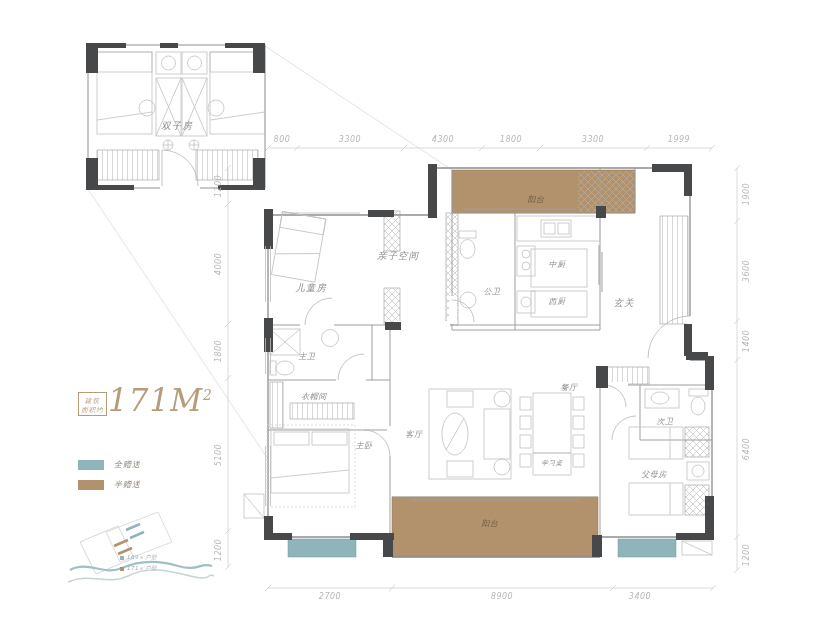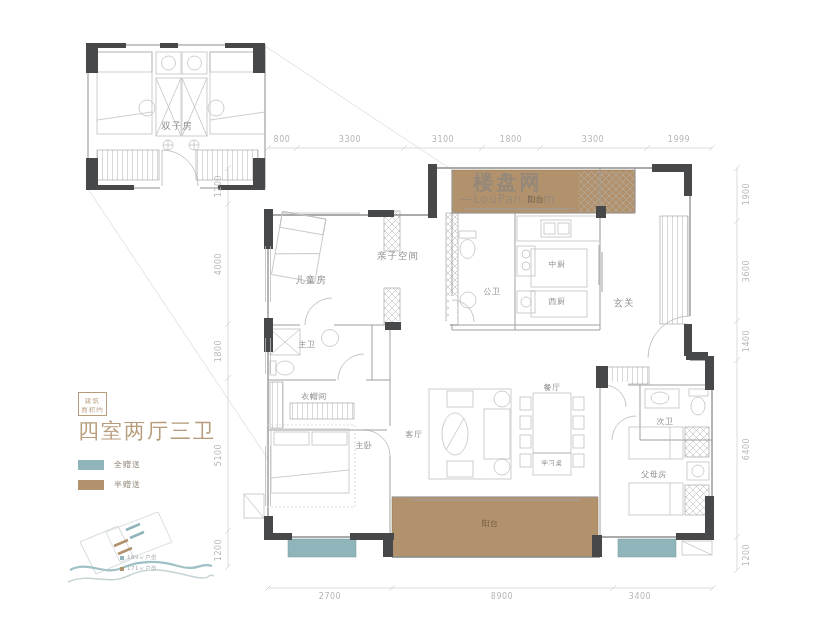--- a/index.html
+++ b/index.html
@@ -1,17 +1,17 @@
 <!DOCTYPE html>
 <html><head>
 <meta charset="utf-8">
 <style>
   html,body{margin:0;padding:0;background:#fff;}
   .stage{position:relative;width:827px;height:634px;background:#fff;overflow:hidden;
-         font-family:"DejaVu Sans",sans-serif;}
+         font-family:"DejaVu Sans",sans-serif;font-style:italic;}
   svg{display:block;}
   .abs{position:absolute;}
   
   .room-label{position:absolute;transform:translate(-50%,-50%);font-size:9.5px;color:#8c8c8c;
               letter-spacing:1px;white-space:nowrap;}
   .room-label.sm{font-size:8px;letter-spacing:0.5px;}
   .room-label.balcony{color:#6e5a3e;}
   
   .dim{position:absolute;font-size:8px;color:#b6b6b6;transform:translate(-50%,-50%);
        letter-spacing:0.5px;white-space:nowrap;}
@@ -281,40 +281,40 @@
         <rect x="86" y="158" width="12" height="32"></rect>
           <rect x="86" y="185" width="48" height="5"></rect>
         <rect x="253" y="158" width="12" height="32"></rect>
           <rect x="218" y="185" width="47" height="5"></rect>
         <rect x="160" y="43" width="18" height="5"></rect>
       </g>
     </g>
   </svg>
 
   <span class="room-label" style="left:177px;top:126px">双子房</span>
-  <span class="room-label" style="left:311px;top:280px">儿童房</span>
+  <span class="room-label" style="left:311px;top:288px">儿童房</span>
   <span class="room-label" style="left:398px;top:256px">亲子空间</span>
   <span class="room-label sm" style="left:492px;top:291px">公卫</span>
   <span class="room-label sm" style="left:557px;top:264px">中厨</span>
   <span class="room-label sm" style="left:557px;top:301px">西厨</span>
   <span class="room-label" style="left:624px;top:303px">玄关</span>
   <span class="room-label sm balcony" style="left:536px;top:199px">阳台</span>
-  <span class="room-label sm" style="left:307px;top:344px">主卫</span>
+  <span class="room-label sm" style="left:307px;top:356px">主卫</span>
   <span class="room-label sm" style="left:314px;top:396px">衣帽间</span>
   <span class="room-label sm" style="left:364px;top:445px">主卧</span>
   <span class="room-label sm" style="left:414px;top:434px">客厅</span>
-  <span class="room-label sm" style="left:552px;top:387px">餐厅</span>
+  <span class="room-label sm" style="left:569px;top:387px">餐厅</span>
   <span class="room-label sm" style="left:552px;top:463px;font-size:6.5px">学习桌</span>
   <span class="room-label sm balcony" style="left:490px;top:523px">阳台</span>
   <span class="room-label sm" style="left:665px;top:421px">次卫</span>
   <span class="room-label sm" style="left:654px;top:474px">父母房</span>
 
   <span class="dim" style="left:282px;top:139px">800</span>
   <span class="dim" style="left:350px;top:139px">3300</span>
-  <span class="dim" style="left:443px;top:139px">3100</span>
+  <span class="dim" style="left:443px;top:139px">4300</span>
   <span class="dim" style="left:511px;top:139px">1800</span>
   <span class="dim" style="left:593px;top:139px">3300</span>
   <span class="dim" style="left:679px;top:139px">1999</span>
 
   <span class="dim rot" style="left:218px;top:186px">1200</span>
   <span class="dim rot" style="left:218px;top:264px">4000</span>
   <span class="dim rot" style="left:218px;top:351px">1800</span>
   <span class="dim rot" style="left:218px;top:455px">5100</span>
   <span class="dim rot" style="left:218px;top:550px">1200</span>
 
@@ -325,21 +325,23 @@
   <span class="dim rot" style="left:746px;top:555px">1200</span>
 
   <span class="dim" style="left:330px;top:596px">2700</span>
   <span class="dim" style="left:502px;top:596px">8900</span>
   <span class="dim" style="left:640px;top:596px">3400</span>
 
   <div class="area-box">
     <span>建筑</span>
     <span>面积约</span>
   </div>
-  <div class="layout-title">四室两厅三卫</div>
+  <div class="area-value">
+    <span>171M</span><sup>2</sup>
+  </div>
 
   <div class="legend-row" style="left:78px;top:459px">
     <span class="legend-swatch" style="background:#8fb5bb"></span>
     <span class="legend-label">全赠送</span>
   </div>
   <div class="legend-row" style="left:78px;top:479px">
     <span class="legend-swatch" style="background:#b2926d"></span>
     <span class="legend-label">半赠送</span>
   </div>
 
@@ -353,18 +355,14 @@
   </svg>
   <div class="thumb-cap" style="left:120px;top:554px">
     <span class="thumb-dot" style="background:#8fb5bb"></span>
     <span>169㎡户型</span>
   </div>
   <div class="thumb-cap" style="left:120px;top:565px">
     <span class="thumb-dot" style="background:#b2926d"></span>
     <span>171㎡户型</span>
   </div>
 
-  <div class="watermark">
-    <div class="wm-brand">楼盘网</div>
-    <div class="wm-site">—LouPan.com</div>
-  </div>
 
 </div>
 
 </body></html>

